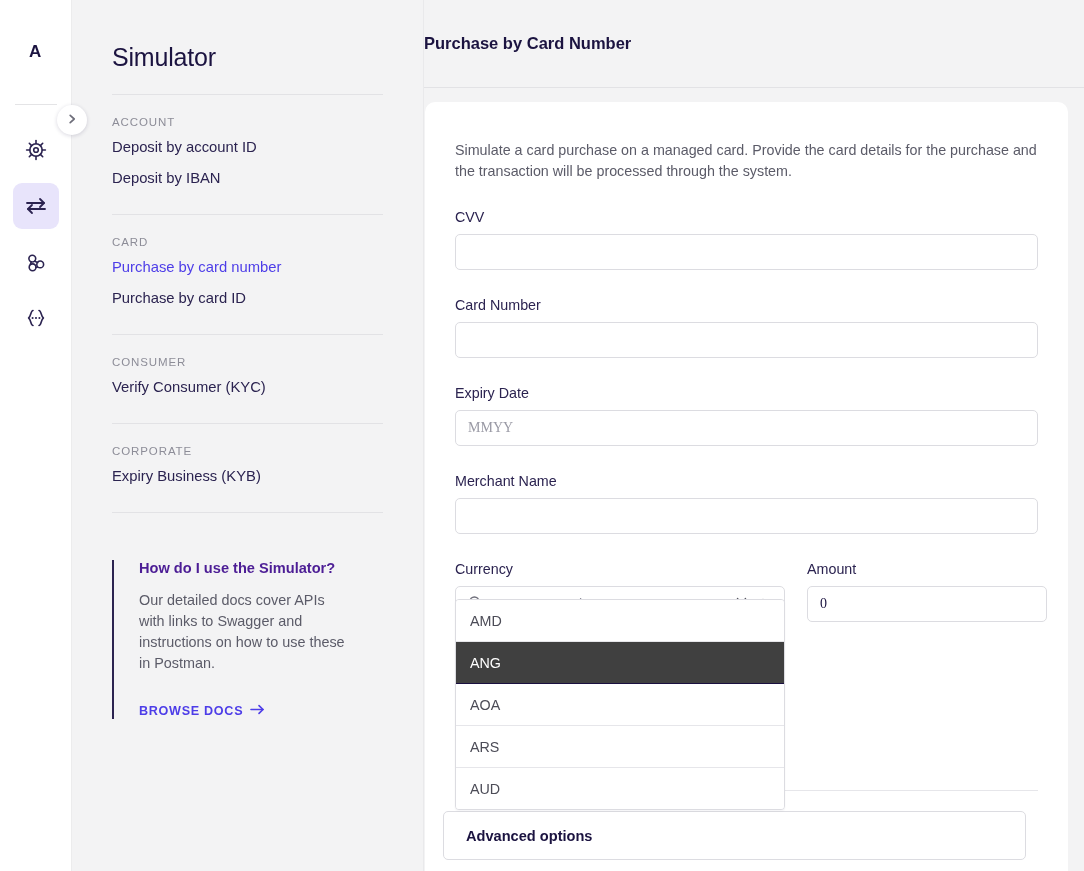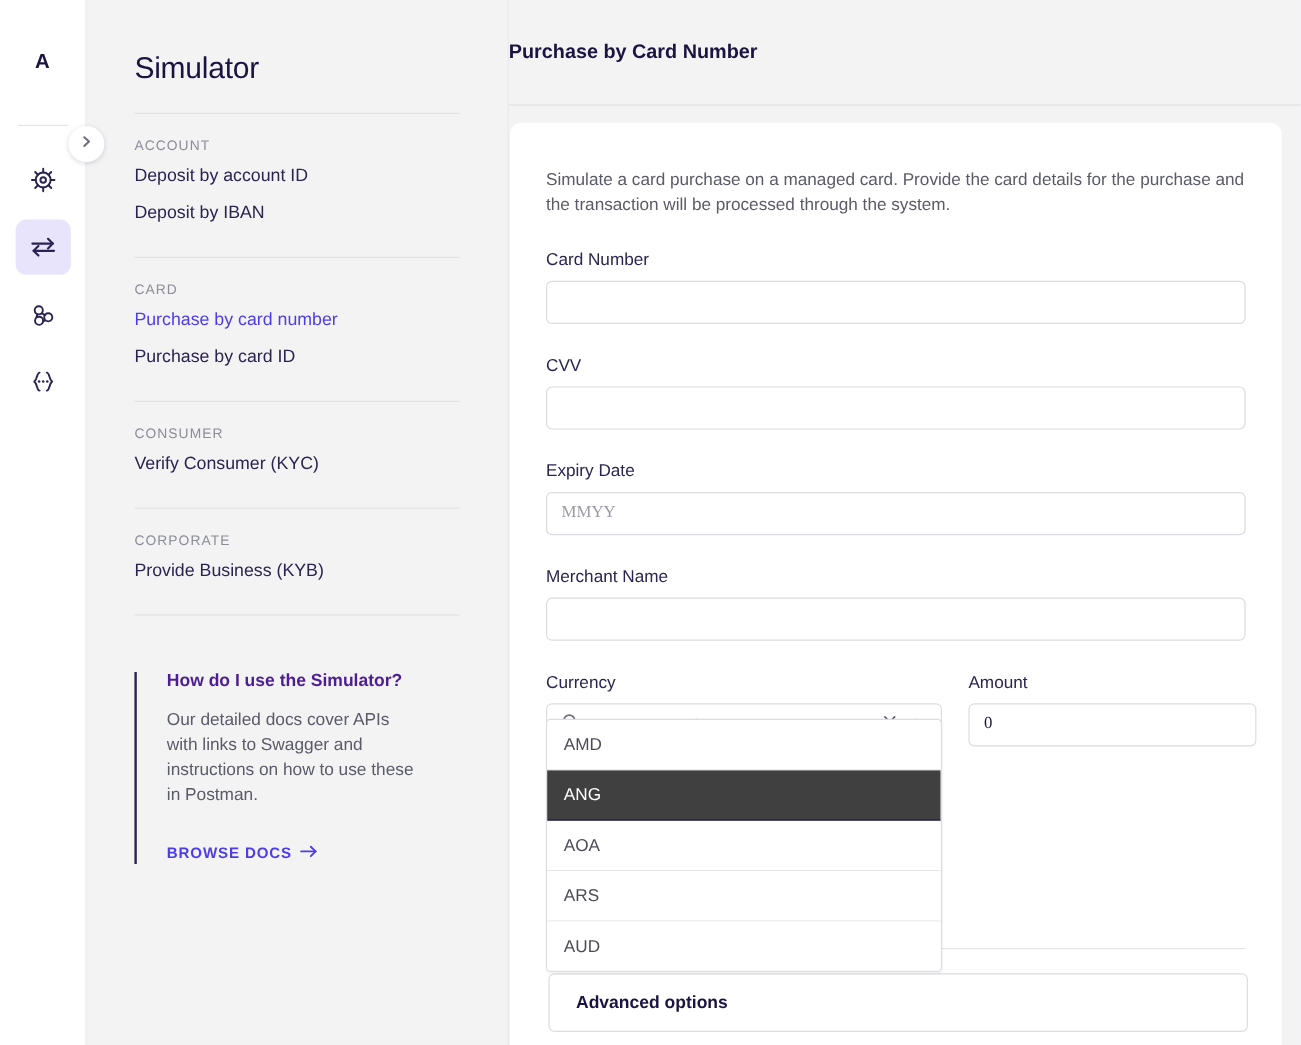--- a/index.html
+++ b/index.html
@@ -127,21 +127,21 @@
     cursor: pointer; background: #fff;
   }
   .opt.selected { background: #404040; color: #ffffff; border-bottom-color: #1a1040; }
   .listbox-scroll::-webkit-scrollbar { width: 7px; }
   .listbox-scroll::-webkit-scrollbar-track { background: #fff; }
   .listbox-scroll::-webkit-scrollbar-thumb { background: #b6b6bd; border-radius: 4px; }
 
   .divider-line { position: absolute; left: 30px; top: 688px; width: 583px; height: 1px; background: #e6e6ea; }
 
   .adv-box {
-    position: absolute; left: 32px; top: 709px; width: 583px; height: 49px;
+    position: absolute; left: 18px; top: 709px; width: 583px; height: 49px;
     border: 1px solid #dcdce1; border-radius: 5px;
     display: flex; align-items: center; padding-left: 22px;
     font-size: 14.6px; font-weight: bold; color: #1b1340;
   }
 </style>
 </head>
 <body>
 
 <div id="app">
 
@@ -233,21 +233,21 @@
     <div class="group-hr"></div>
 
     <div class="nav-group">
       <div class="nav-head">CONSUMER</div>
       <div class="nav-item">Verify Consumer (KYC)</div>
     </div>
     <div class="group-hr"></div>
 
     <div class="nav-group">
       <div class="nav-head">CORPORATE</div>
-      <div class="nav-item">Provide Business (KYB)</div>
+      <div class="nav-item">Expiry Business (KYB)</div>
     </div>
     <div class="group-hr"></div>
 
     <div class="promo">
       <div class="promo-title">How do I use the Simulator?</div>
       <div class="promo-body">Our detailed docs cover APIs with links to Swagger and instructions on how to use these in Postman.</div>
       <div class="promo-link">
         <span>BROWSE DOCS</span>
         <span>
           <svg width="15" height="11" viewBox="0 0 15 11" fill="none" stroke="#4d3de8" stroke-width="1.6" stroke-linecap="round" stroke-linejoin="round">
@@ -261,26 +261,26 @@
 
   <div class="content">
     <div class="content-head">
       <h1>Purchase by Card Number</h1>
     </div>
 
     <div class="card">
       <div class="card-desc">Simulate a card purchase on a managed card. Provide the card details for the purchase and the transaction will be processed through the system.</div>
 
       <div class="field">
+        <div class="field-label">CVV</div>
+        <input class="input" type="text" value="" style="">
+      </div>
+
+      <div class="field">
         <div class="field-label">Card Number</div>
-        <input class="input" type="text" value="" style="">
-      </div>
-
-      <div class="field">
-        <div class="field-label">CVV</div>
         <input class="input" type="text" value="" style="">
       </div>
 
       <div class="field">
         <div class="field-label">Expiry Date</div>
         <input class="input" type="text" placeholder="MMYY" style="">
       </div>
 
       <div class="field">
         <div class="field-label">Merchant Name</div>

